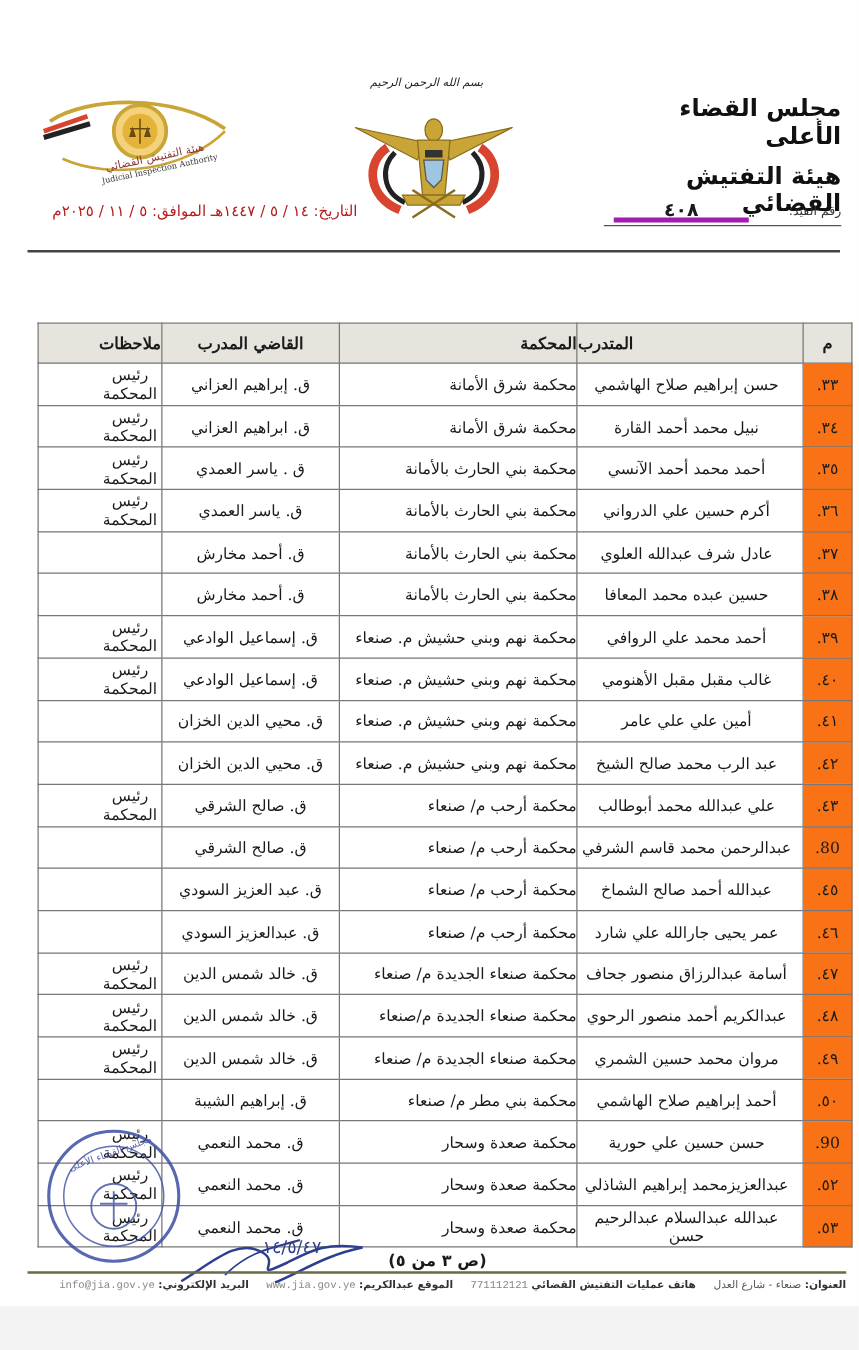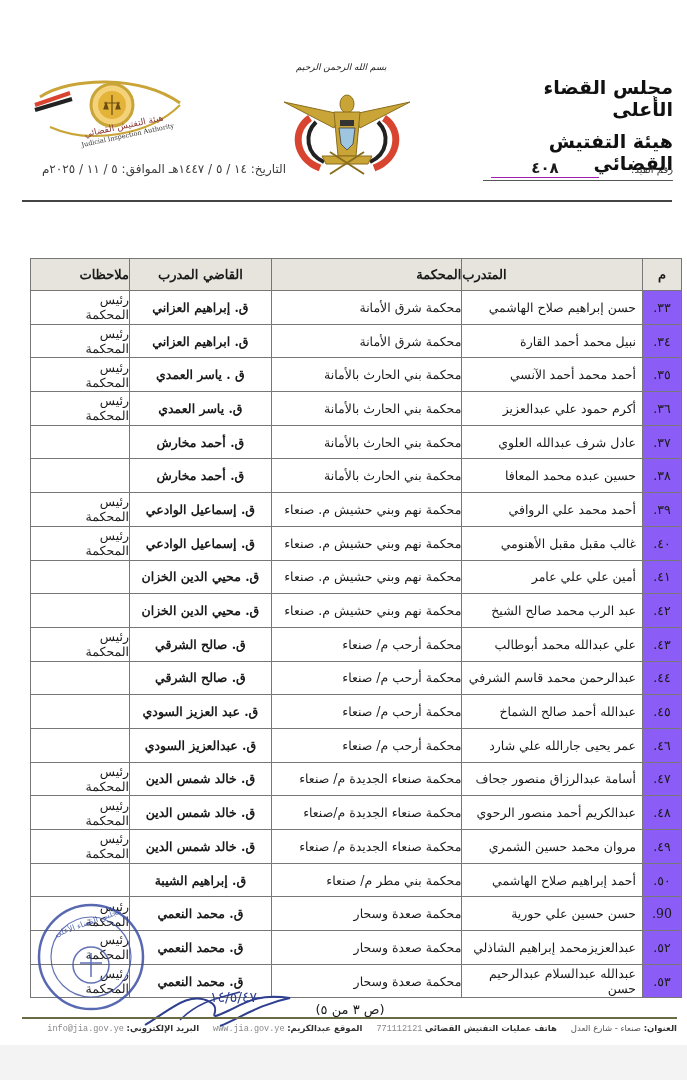--- a/index.html
+++ b/index.html
@@ -7,42 +7,42 @@
     body { font-family: "DejaVu Sans", sans-serif; color: #1a1a1a; position: relative; }
     .page { position: absolute; left: 0; top: 0; width: 687px; height: 1045px; background: #ffffff; }
     .bottom-strip { position: absolute; left: 0; top: 1045px; width: 687px; height: 35px; background: #f3f3f3; }
 
     
     .org-block { position: absolute; right: 14px; top: 76px; width: 190px; text-align: right; direction: rtl; }
     .org-line1 { font-size: 19px; font-weight: bold; letter-spacing: 0.5px; color: #111; }
     .org-line2 { font-size: 19px; font-weight: bold; margin-top: 10px; color: #111; padding-bottom: 6px; border-bottom: 1.5px solid #555; }
     .record-row { position: absolute; right: 14px; top: 160px; width: 190px; direction: rtl; display: flex; align-items: center; font-size: 10px; }
     .record-label { color: #333; margin-left: 24px; }
-    .record-value { flex: 1; border-bottom: 1px solid #a21caf; margin: 0 8px; text-align: center; font-size: 15px; font-weight: bold; height: 18px; line-height: 16px; }
+    .record-value { flex: 1; border-bottom: 4px solid #a21caf; margin: 0 8px; text-align: center; font-size: 15px; font-weight: bold; height: 18px; line-height: 16px; }
 
     .basmala { position: absolute; left: 296px; top: 62px; width: 100px; font-size: 9px; text-align: left; font-style: italic; color: #222; direction: rtl; }
     .emblem { position: absolute; left: 282px; top: 80px; width: 130px; height: 100px; }
 
     .jia-logo { position: absolute; left: 30px; top: 75px; width: 160px; height: 75px; }
-    .date-row { position: absolute; left: 16px; top: 162px; width: 270px; direction: rtl; text-align: right; font-size: 12px; color: #404040; }
+    .date-row { position: absolute; left: 16px; top: 162px; width: 270px; direction: rtl; text-align: right; font-size: 12px; color: #b91c1c; }
     .header-rule { position: absolute; left: 22px; top: 200px; width: 650px; height: 2px; background: #444; }
 
     
     .trainees-table { position: absolute; left: 30px; top: 258px; width: 652px; border-collapse: collapse; direction: rtl; font-family: "DejaVu Serif", serif; }
     .trainees-table th, .trainees-table td { border: 1px solid #777; height: 33.7px; font-size: 12.5px; vertical-align: middle; }
     .trainees-table th { background: #e7e4de; font-weight: bold; font-size: 13px; height: 32px; }
-    .col-num { width: 39px; text-align: center; background: #8b5cf6; }
-    .col-trainee { width: 181px; text-align: right; padding-right: 6px; }
+    .col-num { width: 39px; text-align: center; background: #f97316; }
+    .col-trainee { width: 181px; text-align: center; padding-right: 6px; }
     .col-court { width: 191px; text-align: right; }
-    .col-judge { width: 142px; text-align: center; font-weight: bold; }
-    .col-notes { width: 99px; text-align: right; padding-left: 48px; }
+    .col-judge { width: 142px; text-align: center; }
+    .col-notes { width: 99px; text-align: center; padding-left: 48px; }
     .trainees-table th.col-trainee { text-align: left; }
 
     
-    .page-indicator { position: absolute; left: 290px; top: 1002px; width: 120px; text-align: center; font-size: 13px; font-weight: normal; direction: rtl; }
+    .page-indicator { position: absolute; left: 290px; top: 1002px; width: 120px; text-align: center; font-size: 13px; font-weight: bold; direction: rtl; }
     .footer-rule { position: absolute; left: 22px; top: 1017px; width: 655px; height: 2px; background: #6a6a45; }
     .footer { position: absolute; left: 22px; top: 1020px; width: 655px; height: 16px; direction: rtl; font-size: 8.5px; color: #555; display: flex; align-items: center; gap: 14px; white-space: nowrap; }
     .footer .lbl { font-weight: bold; color: #333; text-align: right; }
     .footer .url { color: #888; font-family: Liberation Mono, monospace; direction: ltr; }
 
     
     .stamp { position: absolute; left: 36px; top: 895px; width: 120px; height: 120px; pointer-events: none; }
     .signature { position: absolute; left: 140px; top: 980px; width: 170px; height: 50px; pointer-events: none; }
   </style>
 </head>
@@ -117,21 +117,21 @@
         </tr>
         <tr>
           <td class="col-num">٣٥.</td>
           <td class="col-trainee">أحمد محمد أحمد الآنسي</td>
           <td class="col-court">محكمة بني الحارث بالأمانة</td>
           <td class="col-judge">ق . ياسر العمدي</td>
           <td class="col-notes">رئيس المحكمة</td>
         </tr>
         <tr>
           <td class="col-num">٣٦.</td>
-          <td class="col-trainee">أكرم حمود علي عبدالعزيز</td>
+          <td class="col-trainee">أكرم حسين علي الدرواني</td>
           <td class="col-court">محكمة بني الحارث بالأمانة</td>
           <td class="col-judge">ق. ياسر العمدي</td>
           <td class="col-notes">رئيس المحكمة</td>
         </tr>
         <tr>
           <td class="col-num">٣٧.</td>
           <td class="col-trainee">عادل شرف عبدالله العلوي</td>
           <td class="col-court">محكمة بني الحارث بالأمانة</td>
           <td class="col-judge">ق. أحمد مخارش</td>
           <td class="col-notes"></td>
@@ -172,21 +172,21 @@
           <td class="col-notes"></td>
         </tr>
         <tr>
           <td class="col-num">٤٣.</td>
           <td class="col-trainee">علي عبدالله محمد أبوطالب</td>
           <td class="col-court">محكمة أرحب م/ صنعاء</td>
           <td class="col-judge">ق. صالح الشرقي</td>
           <td class="col-notes">رئيس المحكمة</td>
         </tr>
         <tr>
-          <td class="col-num">٤٤.</td>
+          <td class="col-num">80.</td>
           <td class="col-trainee">عبدالرحمن محمد قاسم الشرفي</td>
           <td class="col-court">محكمة أرحب م/ صنعاء</td>
           <td class="col-judge">ق. صالح الشرقي</td>
           <td class="col-notes"></td>
         </tr>
         <tr>
           <td class="col-num">٤٥.</td>
           <td class="col-trainee">عبدالله أحمد صالح الشماخ</td>
           <td class="col-court">محكمة أرحب م/ صنعاء</td>
           <td class="col-judge">ق. عبد العزيز السودي</td>

